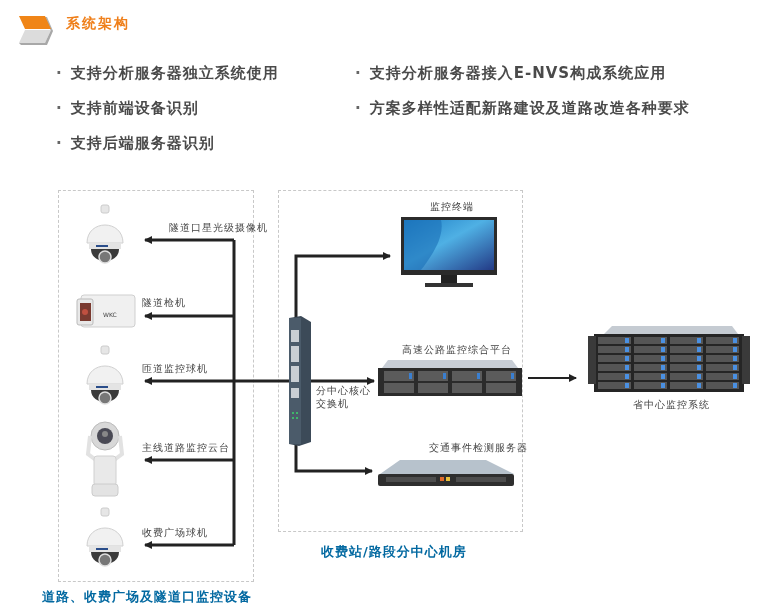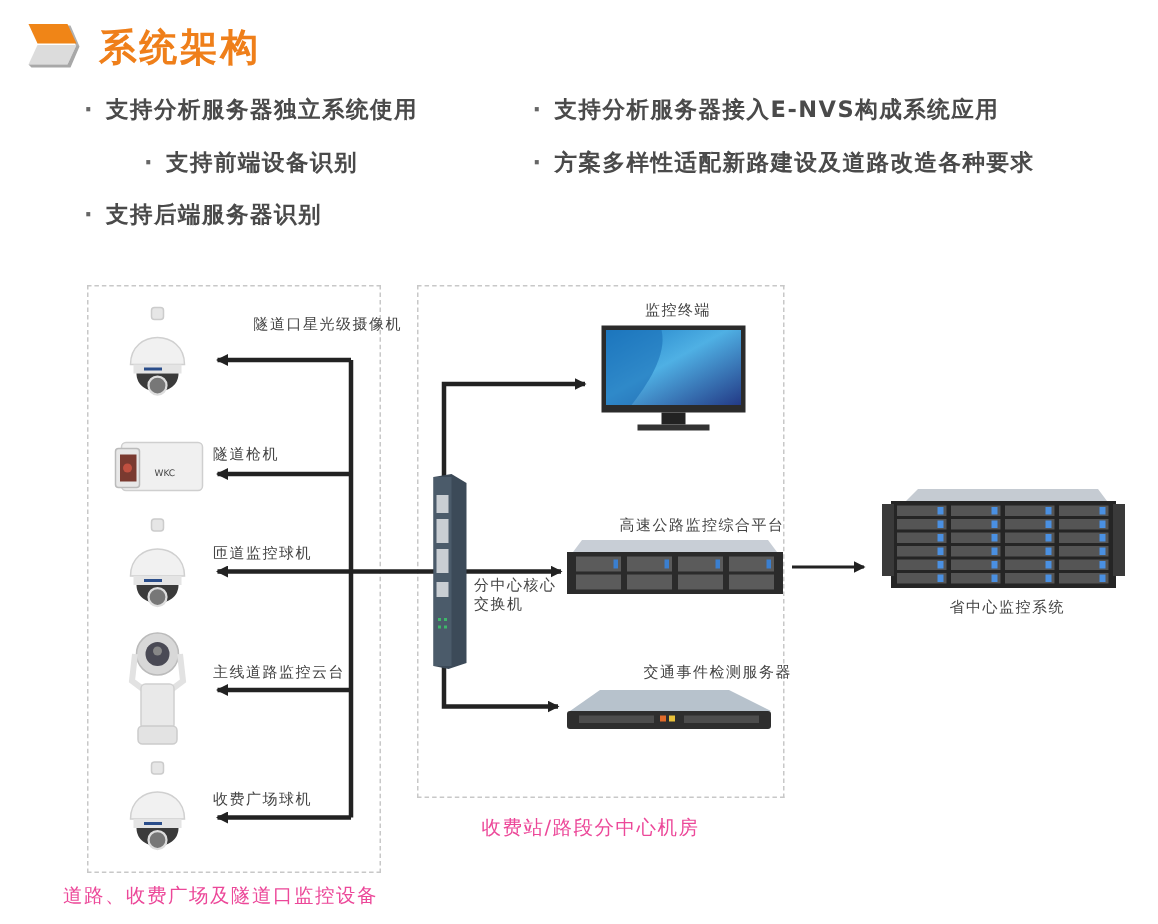--- a/index.html
+++ b/index.html
@@ -1,41 +1,41 @@
 <!DOCTYPE html>
 <html><head>
 <meta charset="utf-8">
 <style>
   html,body{margin:0;padding:0;background:#ffffff;}
   body{width:772px;height:616px;position:relative;overflow:hidden;font-family:"DejaVu Sans",sans-serif;}
   .abs{position:absolute;}
   .title-icon{left:17px;top:14px;width:38px;height:32px;}
-  .title{left:66px;top:15px;font-size:25px;font-weight:bold;color:#ef7f1a;letter-spacing:2px;}
+  .title{left:66px;top:15px;font-size:14px;font-weight:bold;color:#ef7f1a;letter-spacing:2px;}
   .bullet{font-size:15px;color:#4a4a4a;letter-spacing:1px;white-space:nowrap;font-weight:bold;}
   .bullet .dot{color:#666;margin-right:8px;}
   .dash{border:1px dashed #c8c8c8;}
   .lbl{font-size:10px;color:#444;white-space:nowrap;letter-spacing:1px;}
-  .cap{font-size:13px;font-weight:normal;color:#ec4899;letter-spacing:1px;white-space:nowrap;}
+  .cap{font-size:13px;font-weight:bold;color:#0369a1;letter-spacing:1px;white-space:nowrap;}
   svg{overflow:visible;}
 </style>
 </head>
 <body>
 
 <div class="abs title-icon">
   <svg width="38" height="32" viewBox="0 0 38 32">
     <polygon points="4,3 30,3 36,17 34,17 28,5 6,5" fill="#b0b0b0"></polygon>
     <polygon points="2,2 28,2 34,15 8,15" fill="#f08517"></polygon>
     <polygon points="8,16 34,16 28,29 2,29" fill="#dcdcdc"></polygon>
     <polygon points="34,16 36,17 30,31 4,31 2,29 28,29" fill="#a8a8a8"></polygon>
   </svg>
 </div>
 <div class="abs title">系统架构</div>
 
 <div class="abs bullet" style="left:56px;top:64px;"><span class="dot">·</span><span>支持分析服务器独立系统使用</span></div>
-<div class="abs bullet" style="left:56px;top:99px;margin-left:40px;"><span class="dot">·</span><span>支持前端设备识别</span></div>
+<div class="abs bullet" style="left:56px;top:99px;"><span class="dot">·</span><span>支持前端设备识别</span></div>
 <div class="abs bullet" style="left:56px;top:134px;"><span class="dot">·</span><span>支持后端服务器识别</span></div>
 <div class="abs bullet" style="left:355px;top:64px;"><span class="dot">·</span><span>支持分析服务器接入E-NVS构成系统应用</span></div>
 <div class="abs bullet" style="left:355px;top:99px;"><span class="dot">·</span><span>方案多样性适配新路建设及道路改造各种要求</span></div>
 
 <div class="abs dash" style="left:58px;top:190px;width:194px;height:390px;"></div>
 <div class="abs dash" style="left:278px;top:190px;width:243px;height:340px;"></div>
 
 <svg class="abs" style="left:0;top:0;" width="772" height="616">
   <defs>
     <marker id="ah" markerWidth="8" markerHeight="8" refX="7" refY="4" orient="auto" markerUnits="userSpaceOnUse">
@@ -59,21 +59,21 @@
 <div class="abs" style="left:83px;top:205px;">
   <svg width="44" height="66" viewBox="0 0 44 66">
     <rect x="18" y="0" width="8" height="8" rx="2" fill="#e6e6e6" stroke="#ccc"></rect>
     <path d="M4,38 C4,14 40,14 40,38 Z" fill="#f1f1f1" stroke="#d0d0d0"></path>
     <rect x="6" y="38" width="32" height="6" fill="#e4e4e4"></rect>
     <rect x="13" y="40" width="12" height="2" fill="#2a4d8a"></rect>
     <path d="M8,44 L36,44 C36,60 8,60 8,44 Z" fill="#3a3a3a"></path>
     <circle cx="22" cy="52" r="6" fill="#777" stroke="#ddd" stroke-width="1.5"></circle>
   </svg>
 </div>
-<div class="abs lbl" style="left:142px;top:209px;padding-left:27px;">隧道口星光级摄像机</div>
+<div class="abs lbl" style="left:142px;top:221px;padding-left:27px;">隧道口星光级摄像机</div>
 
 <div class="abs" style="left:75px;top:293px;">
   <svg width="62" height="40" viewBox="0 0 62 40">
     <rect x="6" y="2" width="54" height="32" rx="3" fill="#f0f0f0" stroke="#cfcfcf"></rect>
     <rect x="2" y="6" width="16" height="26" rx="2" fill="#e8e8e8" stroke="#bbb"></rect>
     <rect x="5" y="10" width="11" height="18" fill="#7a3a30"></rect>
     <circle cx="10" cy="19" r="3" fill="#c05040"></circle>
     <text x="28" y="24" font-size="6" fill="#444" font-family="DejaVu Sans, sans-serif">WKC</text>
   </svg>
 </div>
@@ -151,21 +151,21 @@
       </linearGradient>
     </defs>
     <rect x="0" y="0" width="96" height="58" fill="#2b2b2b"></rect>
     <rect x="3" y="3" width="90" height="50" fill="url(#scr)"></rect>
     <path d="M40,3 C44,20 30,40 20,53 L3,53 L3,3 Z" fill="#1a6fb8" opacity="0.6"></path>
     <rect x="40" y="58" width="16" height="8" fill="#222"></rect>
     <rect x="24" y="66" width="48" height="4" fill="#333"></rect>
   </svg>
 </div>
 
-<div class="abs lbl" style="left:402px;top:343px;margin-left:11px;">高速公路监控综合平台</div>
+<div class="abs lbl" style="left:402px;top:343px;">高速公路监控综合平台</div>
 <div class="abs" style="left:378px;top:360px;">
   <svg width="144" height="36" viewBox="0 0 144 36">
     <polygon points="10,0 134,0 140,8 4,8" fill="#c8ced6"></polygon>
     <rect x="0" y="8" width="144" height="28" fill="#2b2b2b"></rect>
     <g fill="#5b5b5b">
       <rect x="6" y="11" width="30" height="10"></rect>
         <rect x="40" y="11" width="30" height="10"></rect>
         <rect x="74" y="11" width="30" height="10"></rect>
         <rect x="108" y="11" width="30" height="10"></rect>
       <rect x="6" y="23" width="30" height="10"></rect>

